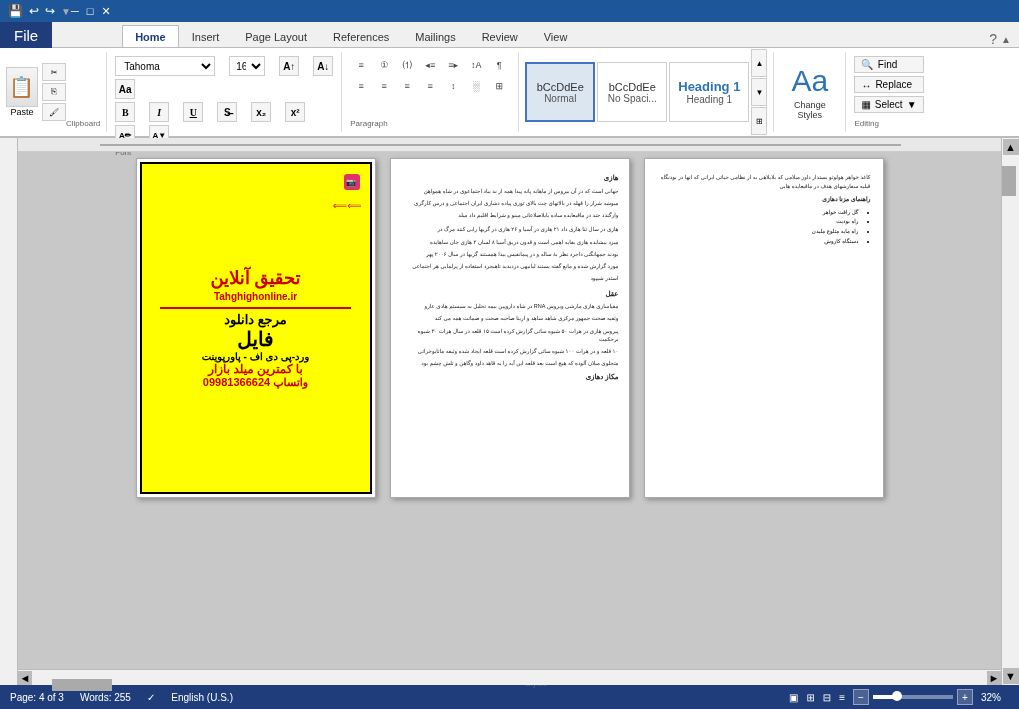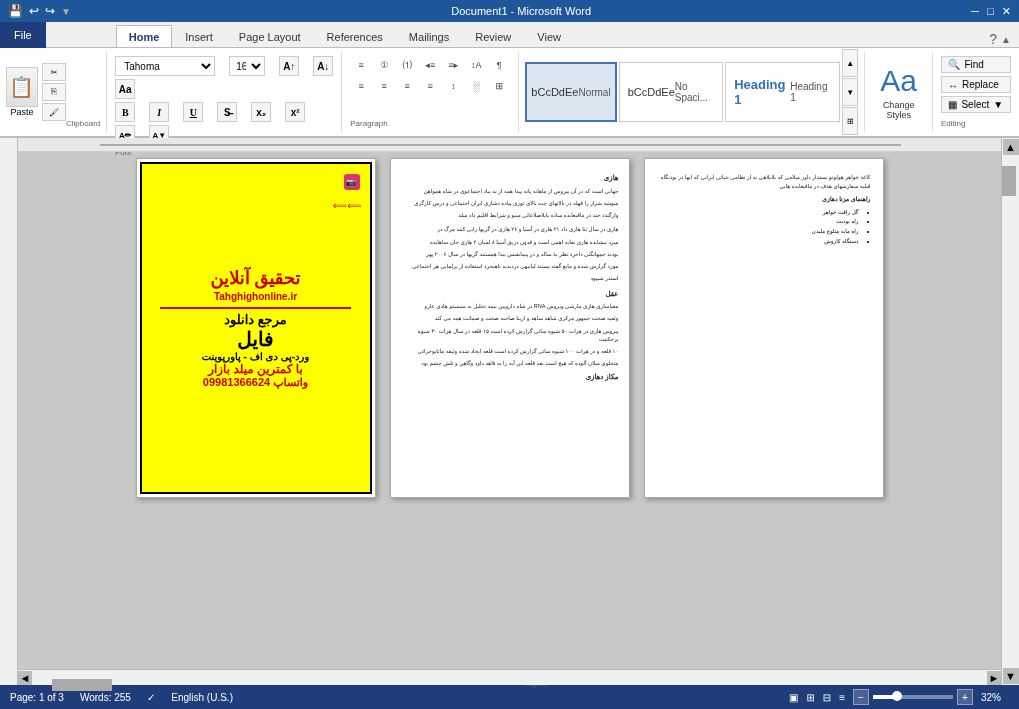--- a/index.html
+++ b/index.html
@@ -41,21 +41,21 @@
       background: white;
       border-color: #bbb;
       color: #1f3d7a;
       font-weight: bold;
     }
     .file-tab {
       background: #1f3d7a;
       color: white;
       padding: 4px 14px;
       height: 26px;
-      font-size: 11px;
+      font-size: 15px;
       cursor: pointer;
       display: flex;
       align-items: center;
     }
 
     
     .ribbon {
       background: white;
       border-bottom: 2px solid #bbb;
       display: flex;
@@ -168,21 +168,21 @@
       gap: 2px;
     }
     .style-btn {
       border: 1px solid #ccc;
       padding: 4px 8px;
       cursor: pointer;
       background: white;
       min-width: 70px;
       height: 60px;
       display: flex;
-      flex-direction: row;
+      flex-direction: column;
       align-items: center;
       justify-content: center;
     }
     .style-btn.active {
       border: 2px solid #4472c4;
       background: #dce6f1;
     }
     .style-btn-text {
       font-size: 10px;
       color: #555;
@@ -378,21 +378,20 @@
 </head>
 <body>
 
 <div class="title-bar">
   <div style="display:flex;gap:6px;align-items:center;">
     <span style="font-size:12px;">💾</span>
     <span style="font-size:12px;">↩</span>
     <span style="font-size:12px;">↪</span>
     <span style="font-size:10px;color:#aaa;">▼</span>
   </div>
-  <div class="title-bar-text">Document1 - Microsoft Word</div>
   <div style="display:flex;gap:8px;font-size:11px;">
     <span style="cursor:pointer;">─</span>
     <span style="cursor:pointer;">□</span>
     <span style="cursor:pointer;">✕</span>
   </div>
 </div>
 
 <div class="tab-bar">
   <div class="file-tab">File</div>
   <div class="ribbon-tabs" style="flex:1;height:26px;background:#f0f0f0;">
@@ -598,21 +597,21 @@
     <div style="width:14px;height:14px;background:#bbb;display:flex;align-items:center;justify-content:center;cursor:pointer;">◄</div>
     <div style="flex:1;position:relative;">
       <div style="width:60px;height:12px;background:#aaa;position:absolute;left:20px;top:1px;"></div>
     </div>
     <div style="width:14px;height:14px;background:#bbb;display:flex;align-items:center;justify-content:center;cursor:pointer;">►</div>
   </div>
 
 </div>
 
 <div class="status-bar">
-  <span>Page: 1 of 3</span>
+  <span>Page: 4 of 3</span>
   <span>Words: 255</span>
   <span style="cursor:pointer;">✓</span>
   <span style="cursor:pointer;">English (U.S.)</span>
   <div class="status-right">
     <span style="cursor:pointer;">▣</span>
     <span style="cursor:pointer;">⊞</span>
     <span style="cursor:pointer;">⊟</span>
     <span style="cursor:pointer;">≡</span>
     <div class="zoom-controls">
       <div class="zoom-btn">−</div>

